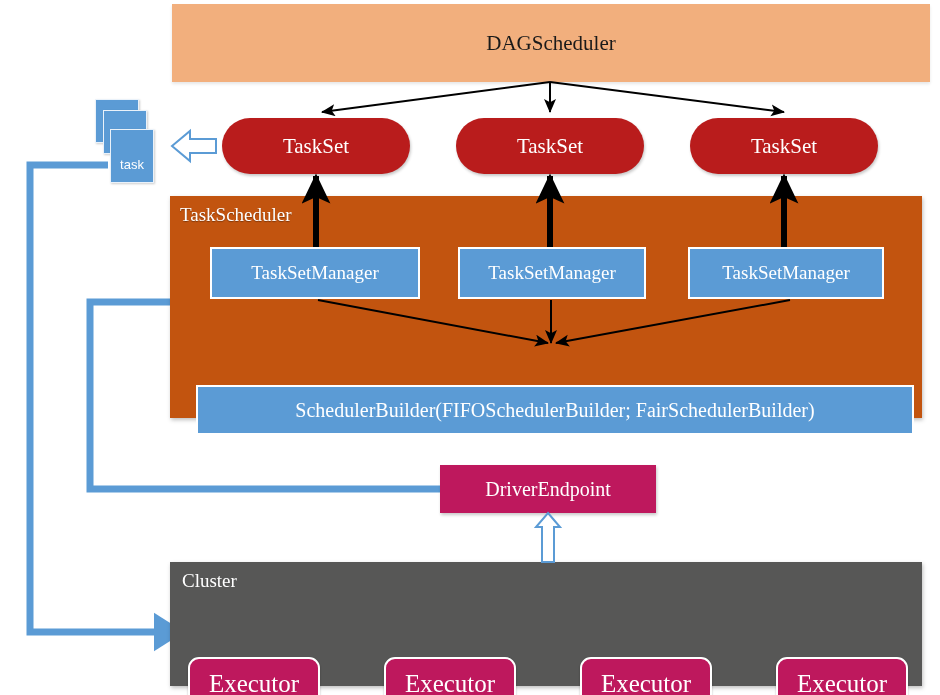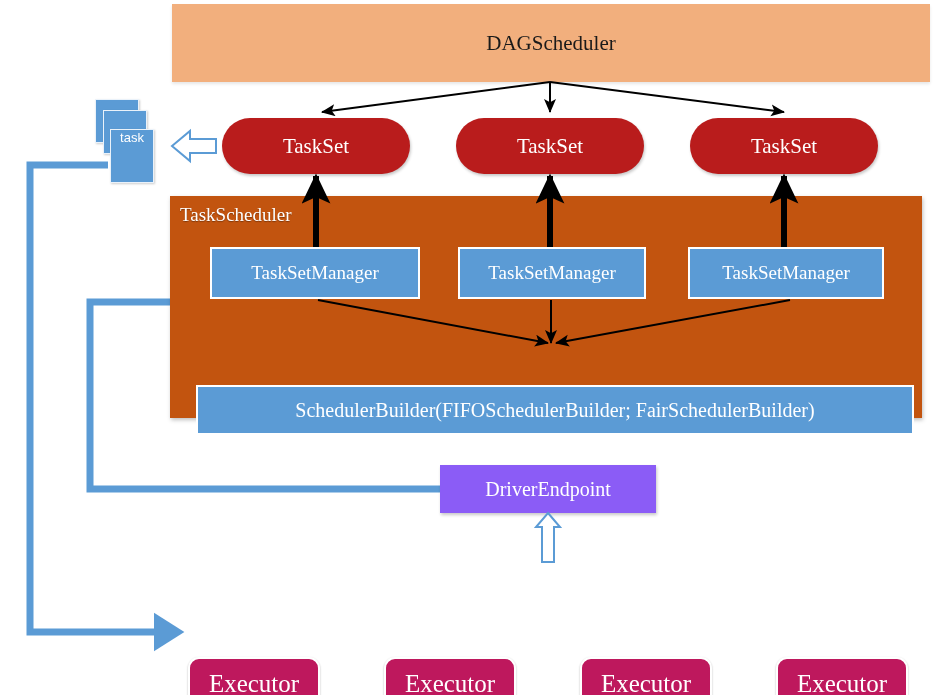--- a/index.html
+++ b/index.html
@@ -74,21 +74,21 @@
 
   
   .sbuilder {
     background: #5B9BD5;
     border: 2px solid #ffffff;
     font-size: 20px;
   }
 
   
   .driver {
-    background: #8b5cf6;
+    background: #be185d;
     font-size: 20px;
     box-shadow: 1px 2px 3px rgba(0,0,0,0.22);
   }
 
   
   .cluster-panel {
     background: #575756;
     box-shadow: 1px 2px 4px rgba(0,0,0,0.25);
   }
   .cluster-panel-title {
@@ -111,21 +111,21 @@
 
   
   .task-sq {
     background: #5B9BD5;
     border: 1px solid #eaf2fa;
     box-sizing: border-box;
     box-shadow: 1px 1px 2px rgba(0,0,0,0.2);
   }
   .task-sq-front {
     display: flex;
-    align-items: flex-start;
+    align-items: flex-end;
     justify-content: center;
     color: #ffffff;
     font-family: "Liberation Sans", sans-serif;
     font-size: 13px;
     padding-bottom: 10px;
   }
 
   svg.overlay {
     position: absolute;
     left: 0; top: 0;
@@ -204,20 +204,23 @@
   </div>
 
   <div class="abs boxlabel sbuilder" style="left:196px; top:345px; width:718px; height:50px;margin-top:40px;">
     <span>SchedulerBuilder(FIFOSchedulerBuilder; FairSchedulerBuilder)</span>
   </div>
 
   <div class="abs boxlabel driver" style="left:440px; top:465px; width:216px; height:48px;">
     <span>DriverEndpoint</span>
   </div>
 
+  <div class="abs cluster-panel" style="left:170px; top:562px; width:752px; height:124px;">
+    <div class="cluster-panel-title">Cluster</div>
+  </div>
 
   <div class="abs boxlabel executor" style="left:188px; top:609px; width:132px; height:54px;">
     <span>Executor</span>
   </div>
   <div class="abs boxlabel executor" style="left:384px; top:609px; width:132px; height:54px;">
     <span>Executor</span>
   </div>
   <div class="abs boxlabel executor" style="left:580px; top:609px; width:132px; height:54px;">
     <span>Executor</span>
   </div>

